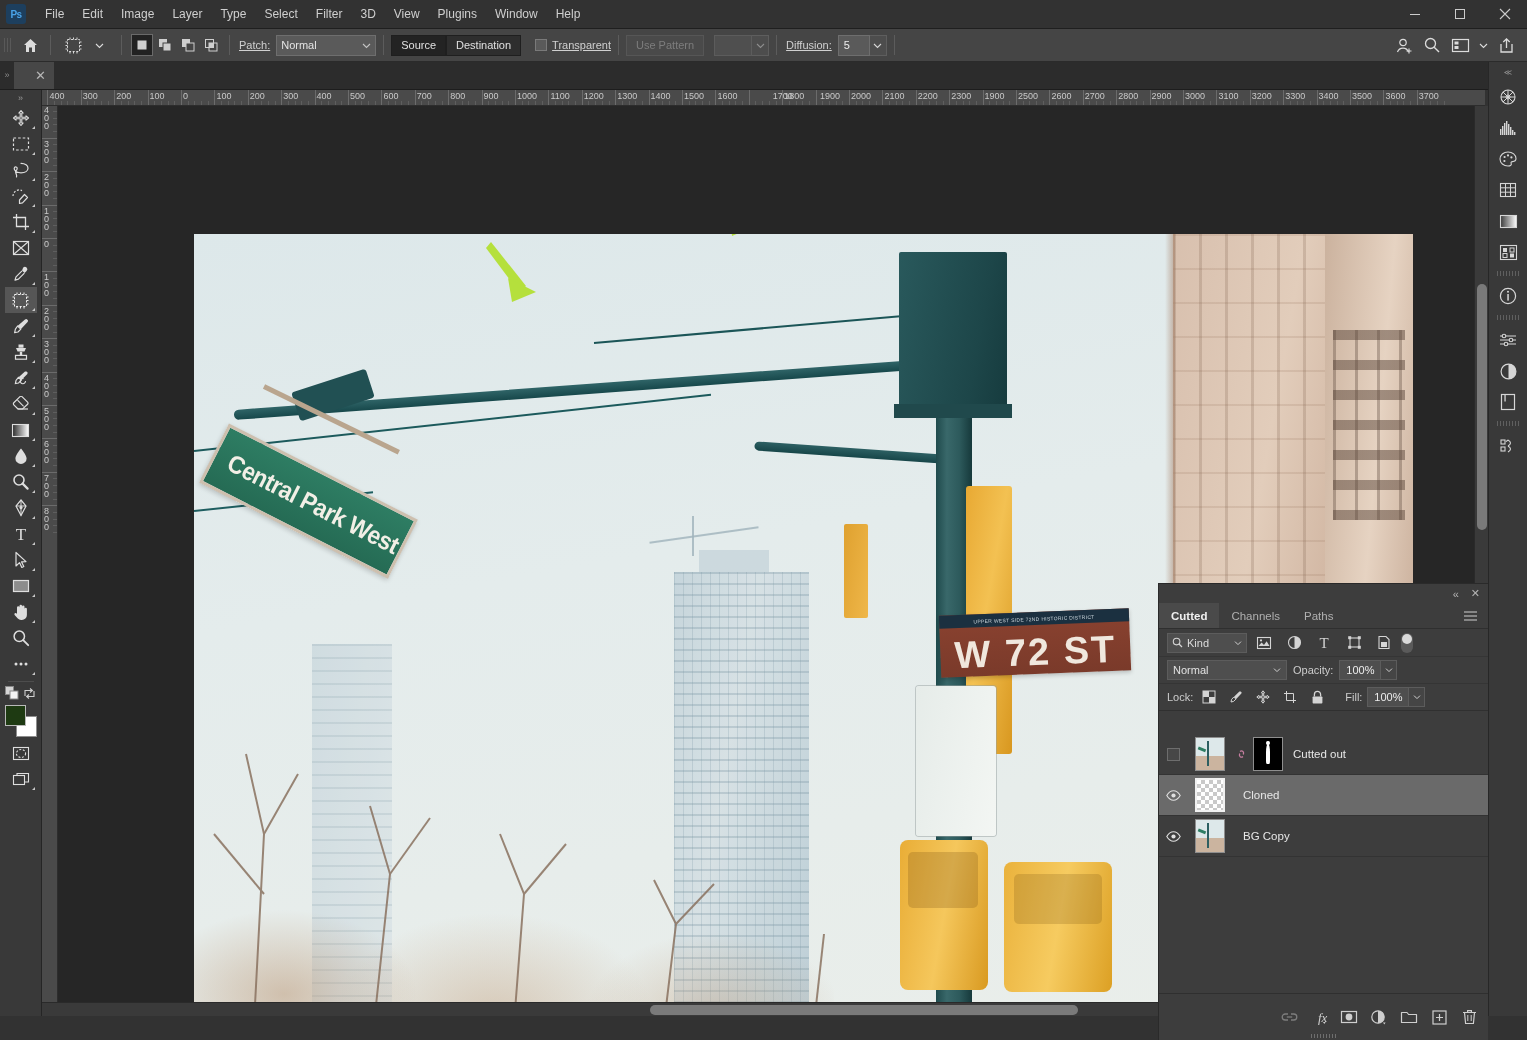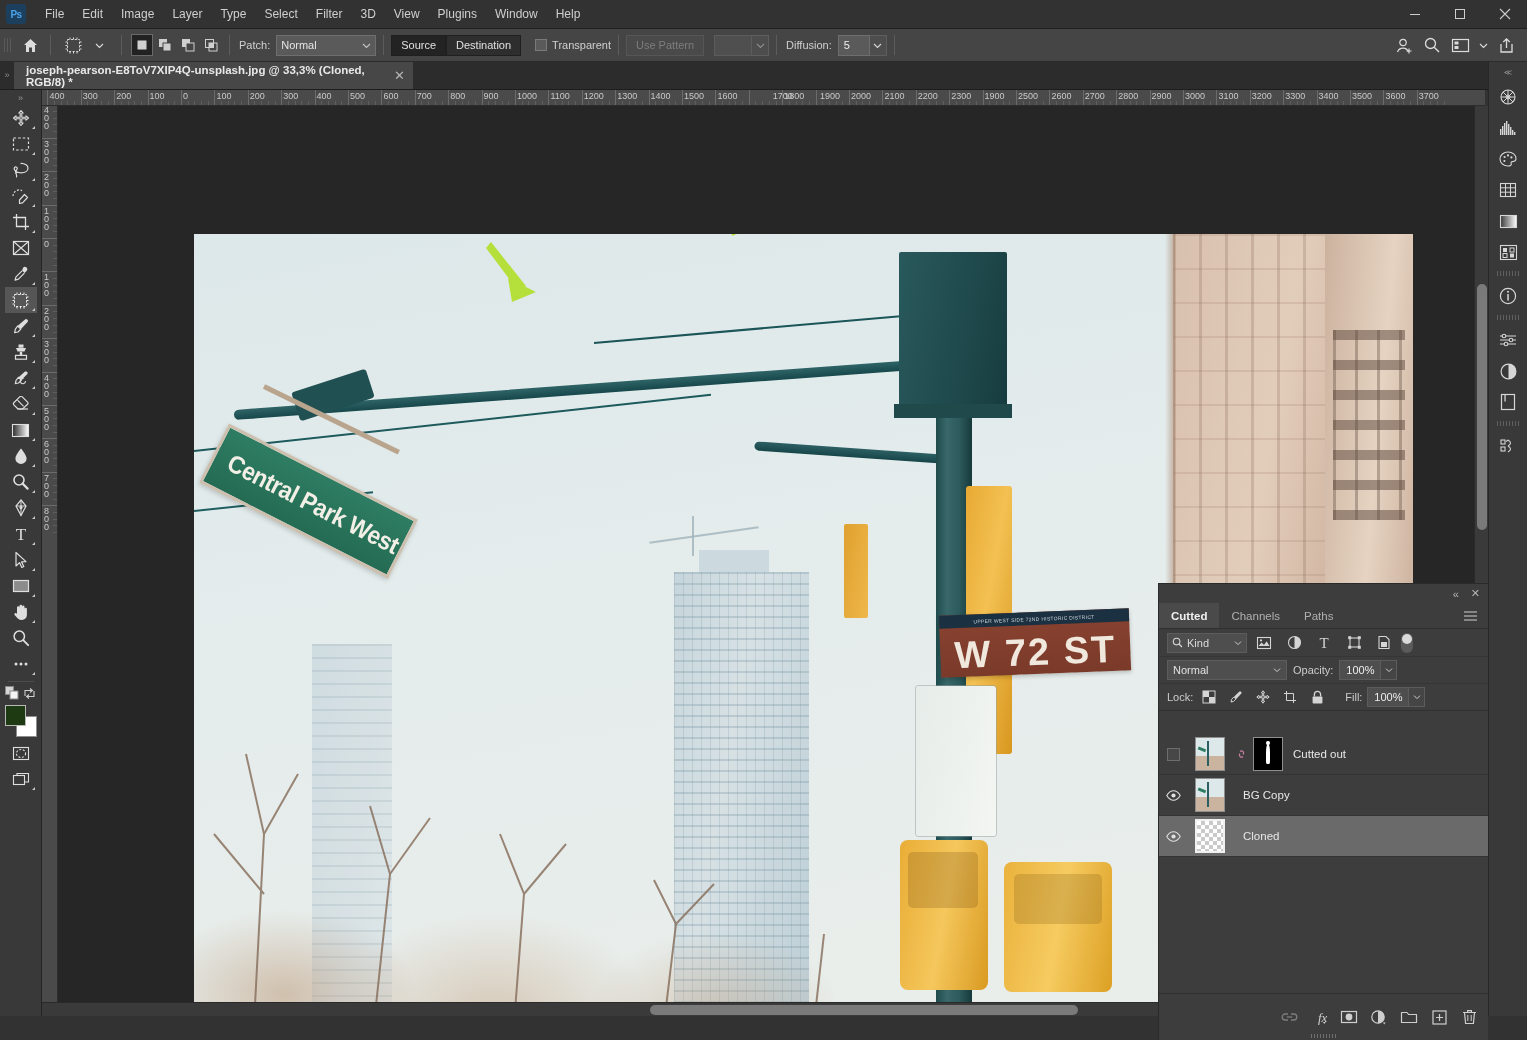--- a/index.html
+++ b/index.html
@@ -51,21 +51,21 @@
   }
   .ob-sep { width:1px; height:20px; background:#5c5c5c; margin:0 7px; }
   .tool-preset {
     display:flex; align-items:center; height:24px; padding:0 2px;
   }
   .patch-opts { display:flex; align-items:center; gap:1px; margin-left:2px;}
   .patch-btn {
     width:22px; height:22px; display:flex; align-items:center; justify-content:center;
   }
   .patch-btn.active { background:#222; border:1px solid #6a6a6a; }
-  .ob-label { font-size:11px; color:#d0d0d0; margin:0 6px 0 2px; }
+  .ob-label { font-size:11px; color:#d0d0d0; margin:0 6px 0 2px;text-decoration:underline; }
   .ob-select {
     height:21px; background:#5a5a5a; border:1px solid #6e6e6e; color:#e4e4e4;
     font-size:11px; display:flex; align-items:center; padding:0 4px;
     justify-content:space-between; min-width:60px;
   }
   .ob-select .chev { margin-left:6px; opacity:.85; }
   .seg-group { display:flex; }
   .seg-btn {
     height:21px; background:#2e2e2e; border:1px solid #1f1f1f;
     color:#e0e0e0; font-size:11px; display:flex; align-items:center;
@@ -662,21 +662,20 @@
           <path d="M3 7 v8 h11 v-8" fill="none" stroke="#dcdcdc" stroke-width="1.3"></path>
           <path d="M8.5 11 V2 M5.3 5 L8.5 1.8 L11.7 5" fill="none" stroke="#dcdcdc" stroke-width="1.3"></path>
         </svg>
       </div>
     </div>
   </div>
 
   <div class="tabbar">
     <div class="tab-grip">»</div>
     <div class="doc-tab">
-      <span>joseph-pearson-E8ToV7XIP4Q-unsplash.jpg @ 33,3% (Cloned, RGB/8) *</span>
       <span class="tab-close">✕</span>
     </div>
     <div class="tab-right">≪</div>
   </div>
 
   <div class="toolbar">
     <div class="tb-grip">»</div>
 
     <div class="tool">
       <svg width="18" height="18" viewBox="0 0 18 18">
@@ -1539,48 +1538,48 @@
         <div class="link-col">
           <svg width="11" height="14" viewBox="0 0 11 14">
               <path d="M4 4.5 a2.2 2.2 0 0 1 3 0 a2.2 2.2 0 0 1 0 3" fill="none" stroke="#c77ea0" stroke-width="1.2"></path>
               <path d="M7 9.5 a2.2 2.2 0 0 1 -3 0 a2.2 2.2 0 0 1 0 -3" fill="none" stroke="#c77ea0" stroke-width="1.2"></path>
             </svg>
         </div>
         <div class="mask-thumb"></div>
         <div class="layer-name">Cutted out</div>
       </div>
 
+      <div class="layer-row selected">
+        <div class="eye-col">
+          <svg width="15" height="11" viewBox="0 0 15 11">
+              <path d="M0.8 5.5 C3 1.8 5.2 0.8 7.5 0.8 C9.8 0.8 12 1.8 14.2 5.5 C12 9.2 9.8 10.2 7.5 10.2 C5.2 10.2 3 9.2 0.8 5.5 Z" fill="none" stroke="#e0e0e0" stroke-width="1.1"></path>
+              <circle cx="7.5" cy="5.5" r="2.1" fill="#e0e0e0"></circle>
+            </svg>
+        </div>
+        <div class="thumb-col">
+          <div class="lthumb checker sel-thumb"></div>
+        </div>
+        <div class="layer-name">Cloned</div>
+      </div>
+
       <div class="layer-row">
         <div class="eye-col">
           <svg width="15" height="11" viewBox="0 0 15 11">
               <path d="M0.8 5.5 C3 1.8 5.2 0.8 7.5 0.8 C9.8 0.8 12 1.8 14.2 5.5 C12 9.2 9.8 10.2 7.5 10.2 C5.2 10.2 3 9.2 0.8 5.5 Z" fill="none" stroke="#e0e0e0" stroke-width="1.1"></path>
               <circle cx="7.5" cy="5.5" r="2.1" fill="#e0e0e0"></circle>
             </svg>
         </div>
         <div class="thumb-col">
           <div class="lthumb">
               <div class="photo-mini"></div>
             </div>
         </div>
         <div class="layer-name">BG Copy</div>
       </div>
 
-      <div class="layer-row selected">
-        <div class="eye-col">
-          <svg width="15" height="11" viewBox="0 0 15 11">
-              <path d="M0.8 5.5 C3 1.8 5.2 0.8 7.5 0.8 C9.8 0.8 12 1.8 14.2 5.5 C12 9.2 9.8 10.2 7.5 10.2 C5.2 10.2 3 9.2 0.8 5.5 Z" fill="none" stroke="#e0e0e0" stroke-width="1.1"></path>
-              <circle cx="7.5" cy="5.5" r="2.1" fill="#e0e0e0"></circle>
-            </svg>
-        </div>
-        <div class="thumb-col">
-          <div class="lthumb checker sel-thumb"></div>
-        </div>
-        <div class="layer-name">Cloned</div>
-      </div>
-
     </div>
 
     <div class="lp-footer">
       <div class="foot-icon disabled">
         <svg width="17" height="12" viewBox="0 0 17 12">
             <path d="M7 3 H4.2 a3 3 0 0 0 0 6 H7" fill="none" stroke="#7d7d7d" stroke-width="1.3"></path>
             <path d="M10 3 H12.8 a3 3 0 0 1 0 6 H10" fill="none" stroke="#7d7d7d" stroke-width="1.3"></path>
             <path d="M5.8 6 H11.2" stroke="#7d7d7d" stroke-width="1.3"></path>
           </svg>
       </div>

